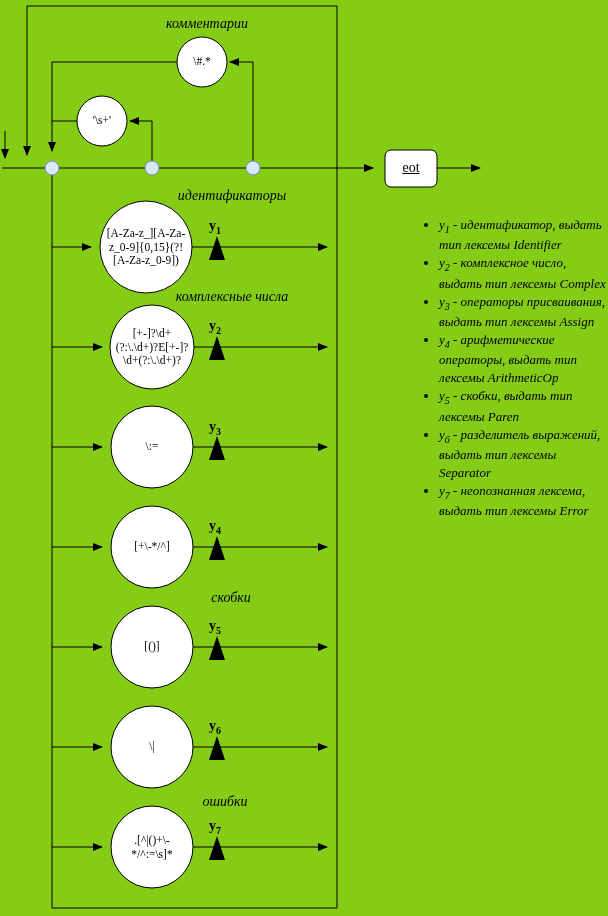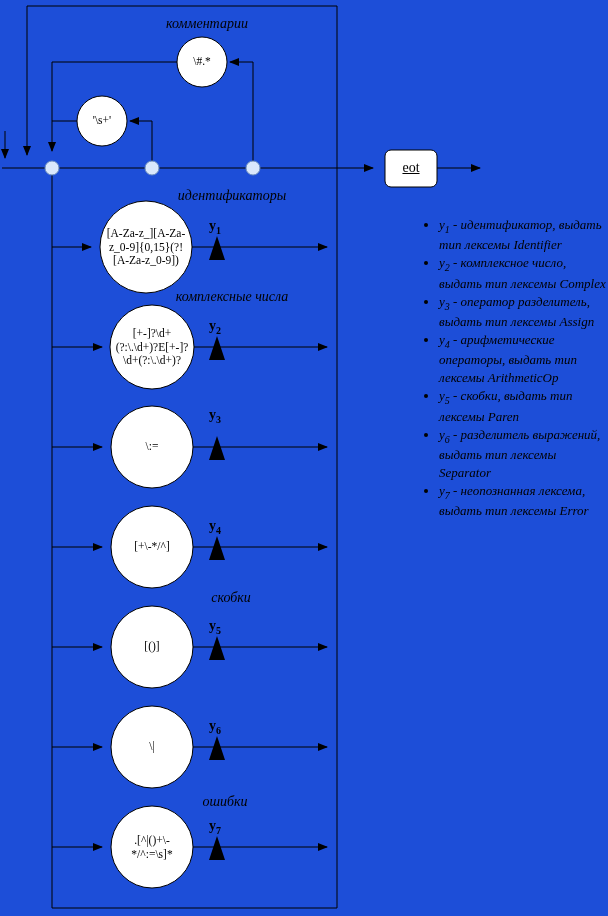--- a/index.html
+++ b/index.html
@@ -1,16 +1,16 @@
 <!DOCTYPE html>
 <html><head>
 <meta charset="utf-8">
 <style>
   html,body{margin:0;padding:0;background:#fff;}
-  .canvas{position:relative;width:608px;height:916px;background:#1d4ed8;overflow:hidden;
+  .canvas{position:relative;width:608px;height:916px;background:#84cc16;overflow:hidden;
           font-family:"Liberation Serif",serif;color:#000;}
   .canvas svg{position:absolute;left:0;top:0;}
   .t{position:absolute;transform:translate(-50%,-50%);text-align:center;white-space:nowrap;}
   .lbl{font-style:italic;font-size:14px;line-height:16px;}
   .lbl .line{display:block;}
   .rx{font-size:11.5px;line-height:13.5px;}
   .rx .line{display:block;}
   .ylab{font-size:14px;font-weight:bold;}
   .ylab sub{font-size:10px;}
   .eotl{font-size:14px;text-decoration:underline;}
@@ -130,21 +130,21 @@
     <span class="line">(?:\.\d+)?E[+-]?</span>
     <span class="line">\d+(?:\.\d+)?</span>
   </div>
   <div class="t ylab" style="left:215px;top:327px">
     <span>y</span><sub>2</sub>
   </div>
 
   <div class="t rx" style="left:152px;top:447px">
     <span class="line">\:=</span>
   </div>
-  <div class="t ylab" style="left:215px;top:416px">
+  <div class="t ylab" style="left:215px;top:428px">
     <span>y</span><sub>3</sub>
   </div>
 
   <div class="t rx" style="left:152px;top:547px">
     <span class="line">[+\-*/^]</span>
   </div>
   <div class="t ylab" style="left:215px;top:527px">
     <span>y</span><sub>4</sub>
   </div>
 
@@ -172,21 +172,21 @@
     <span>y</span><sub>7</sub>
   </div>
 
   <div class="legend">
     <ul>
       <li><span class="yb"><span>y</span><sub>1</sub></span>
         <span>- идентификатор, выдать тип лексемы Identifier</span></li>
       <li><span class="yb"><span>y</span><sub>2</sub></span>
         <span>- комплексное число, выдать тип лексемы Complex</span></li>
       <li><span class="yb"><span>y</span><sub>3</sub></span>
-        <span>- оператор разделитель, выдать тип лексемы Assign</span></li>
+        <span>- операторы присваивания, выдать тип лексемы Assign</span></li>
       <li><span class="yb"><span>y</span><sub>4</sub></span>
         <span>- арифметические операторы, выдать тип лексемы ArithmeticOp</span></li>
       <li><span class="yb"><span>y</span><sub>5</sub></span>
         <span>- скобки, выдать тип лексемы Paren</span></li>
       <li><span class="yb"><span>y</span><sub>6</sub></span>
         <span>- разделитель выражений, выдать тип лексемы Separator</span></li>
       <li><span class="yb"><span>y</span><sub>7</sub></span>
         <span>- неопознанная лексема, выдать тип лексемы Error</span></li>
     </ul>
   </div>

